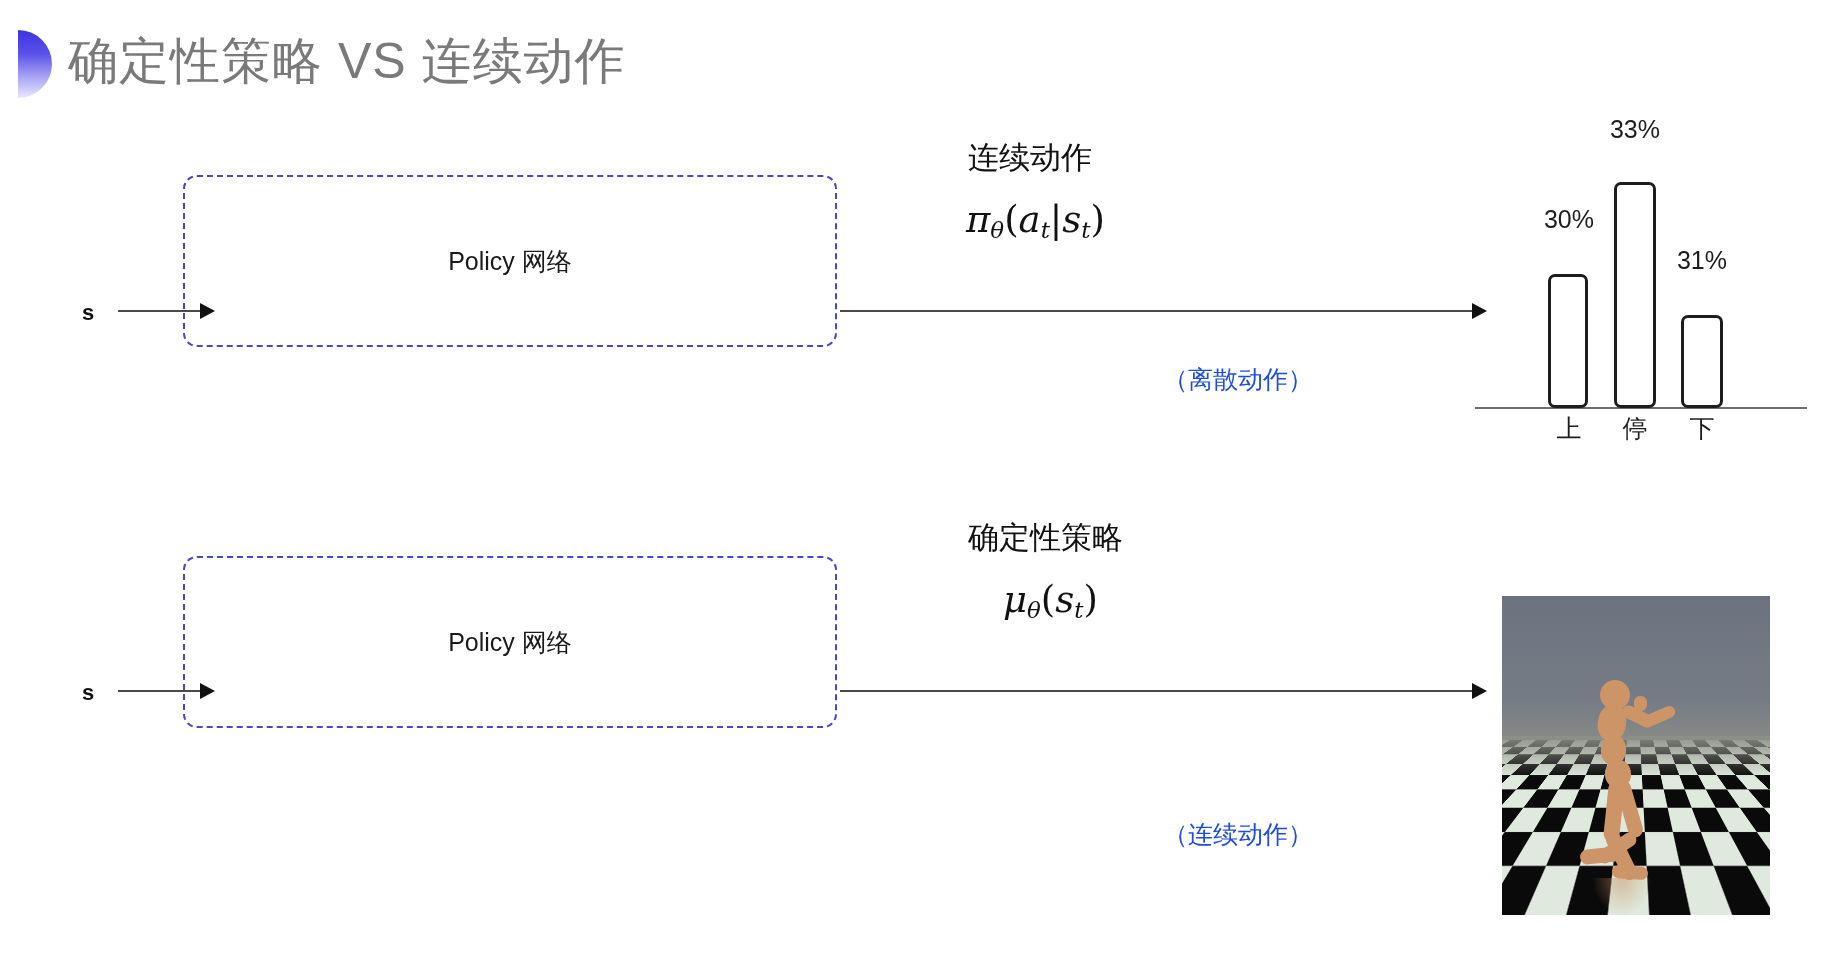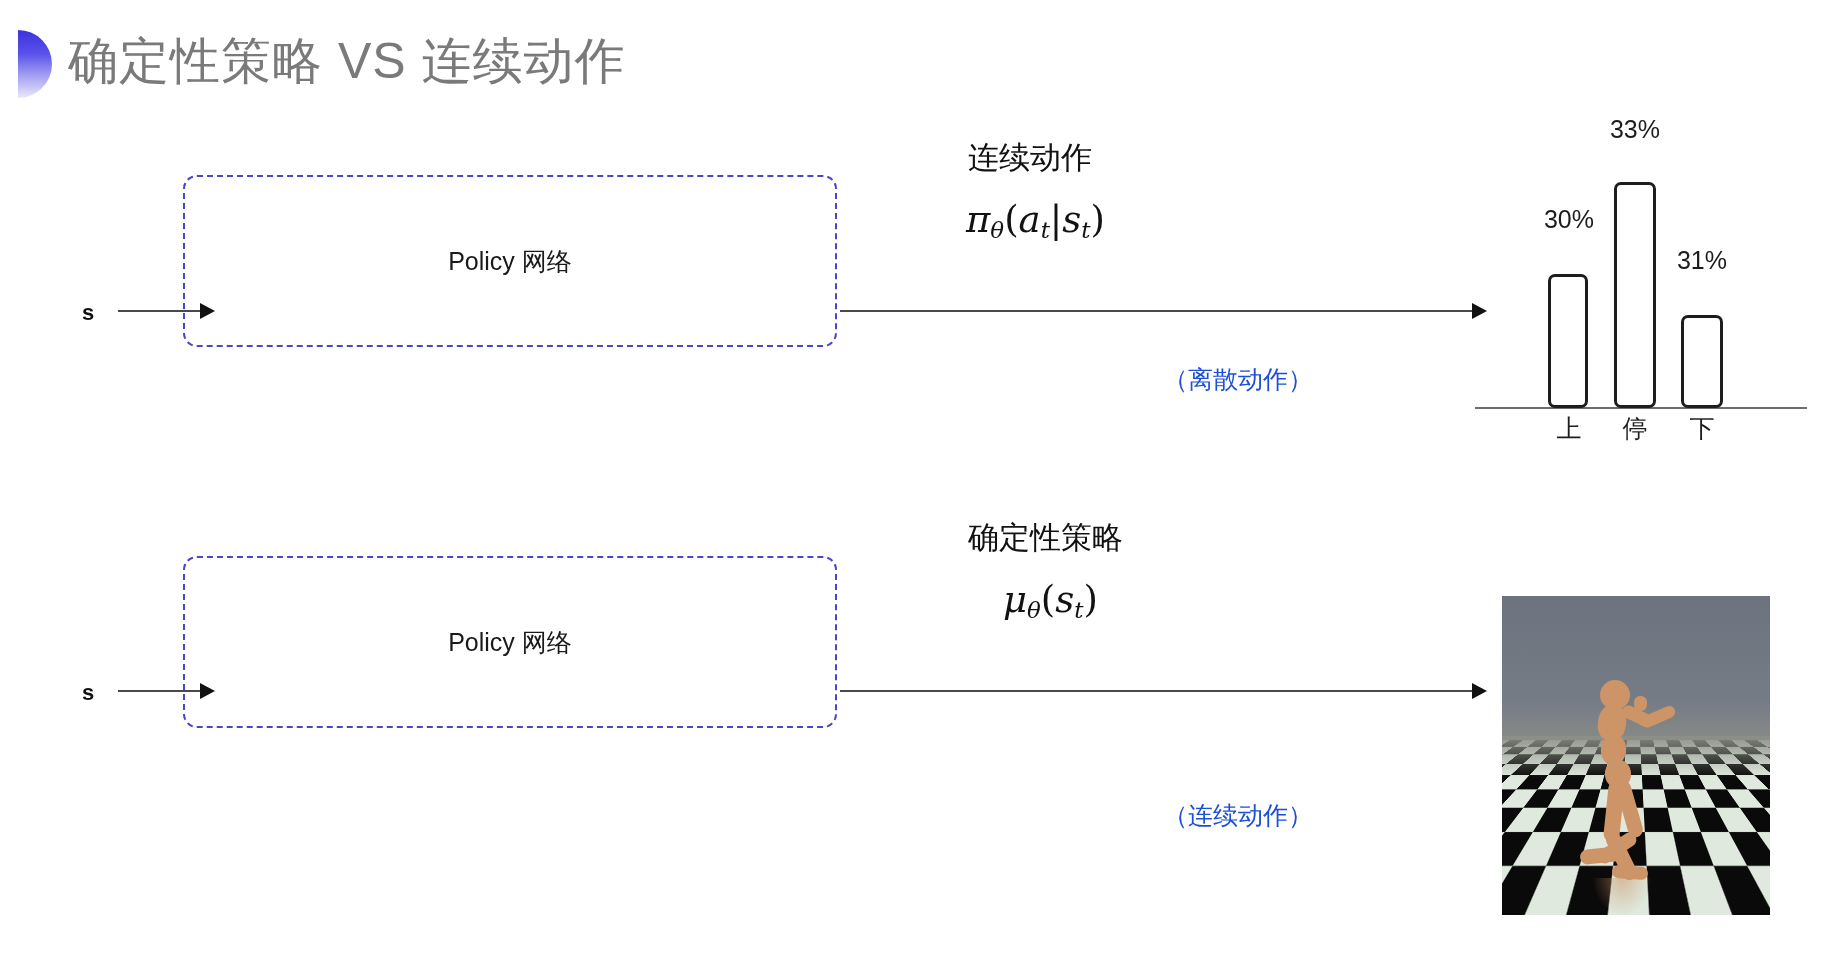--- a/index.html
+++ b/index.html
@@ -276,21 +276,21 @@
   </div>
 
   <div class="arrow" style="left:840px; top:690px; width:645px;"></div>
 
   <div class="policy-type" style="left:968px; top:517px;">确定性策略</div>
 
   <div class="formula" style="left:1003px; top:578px;">
     <span>μ</span><span class="sub">θ</span><span class="up">(</span><span>s</span><span class="sub">t</span><span class="up">)</span>
   </div>
 
-  <div class="action-note" style="left:1163px; top:799px;">（连续动作）</div>
+  <div class="action-note" style="left:1163px; top:818px;">（连续动作）</div>
 
   <div id="humanoid-frame">
     <div id="sky"></div>
     <div id="floor"></div>
     <div id="floor-haze"></div>
     <div id="humanoid">
       <div class="limb" id="h-head"></div>
       <div class="limb" id="h-chest"></div>
       <div class="limb" id="h-abdo"></div>
       <div class="limb" id="h-pelvis"></div>

